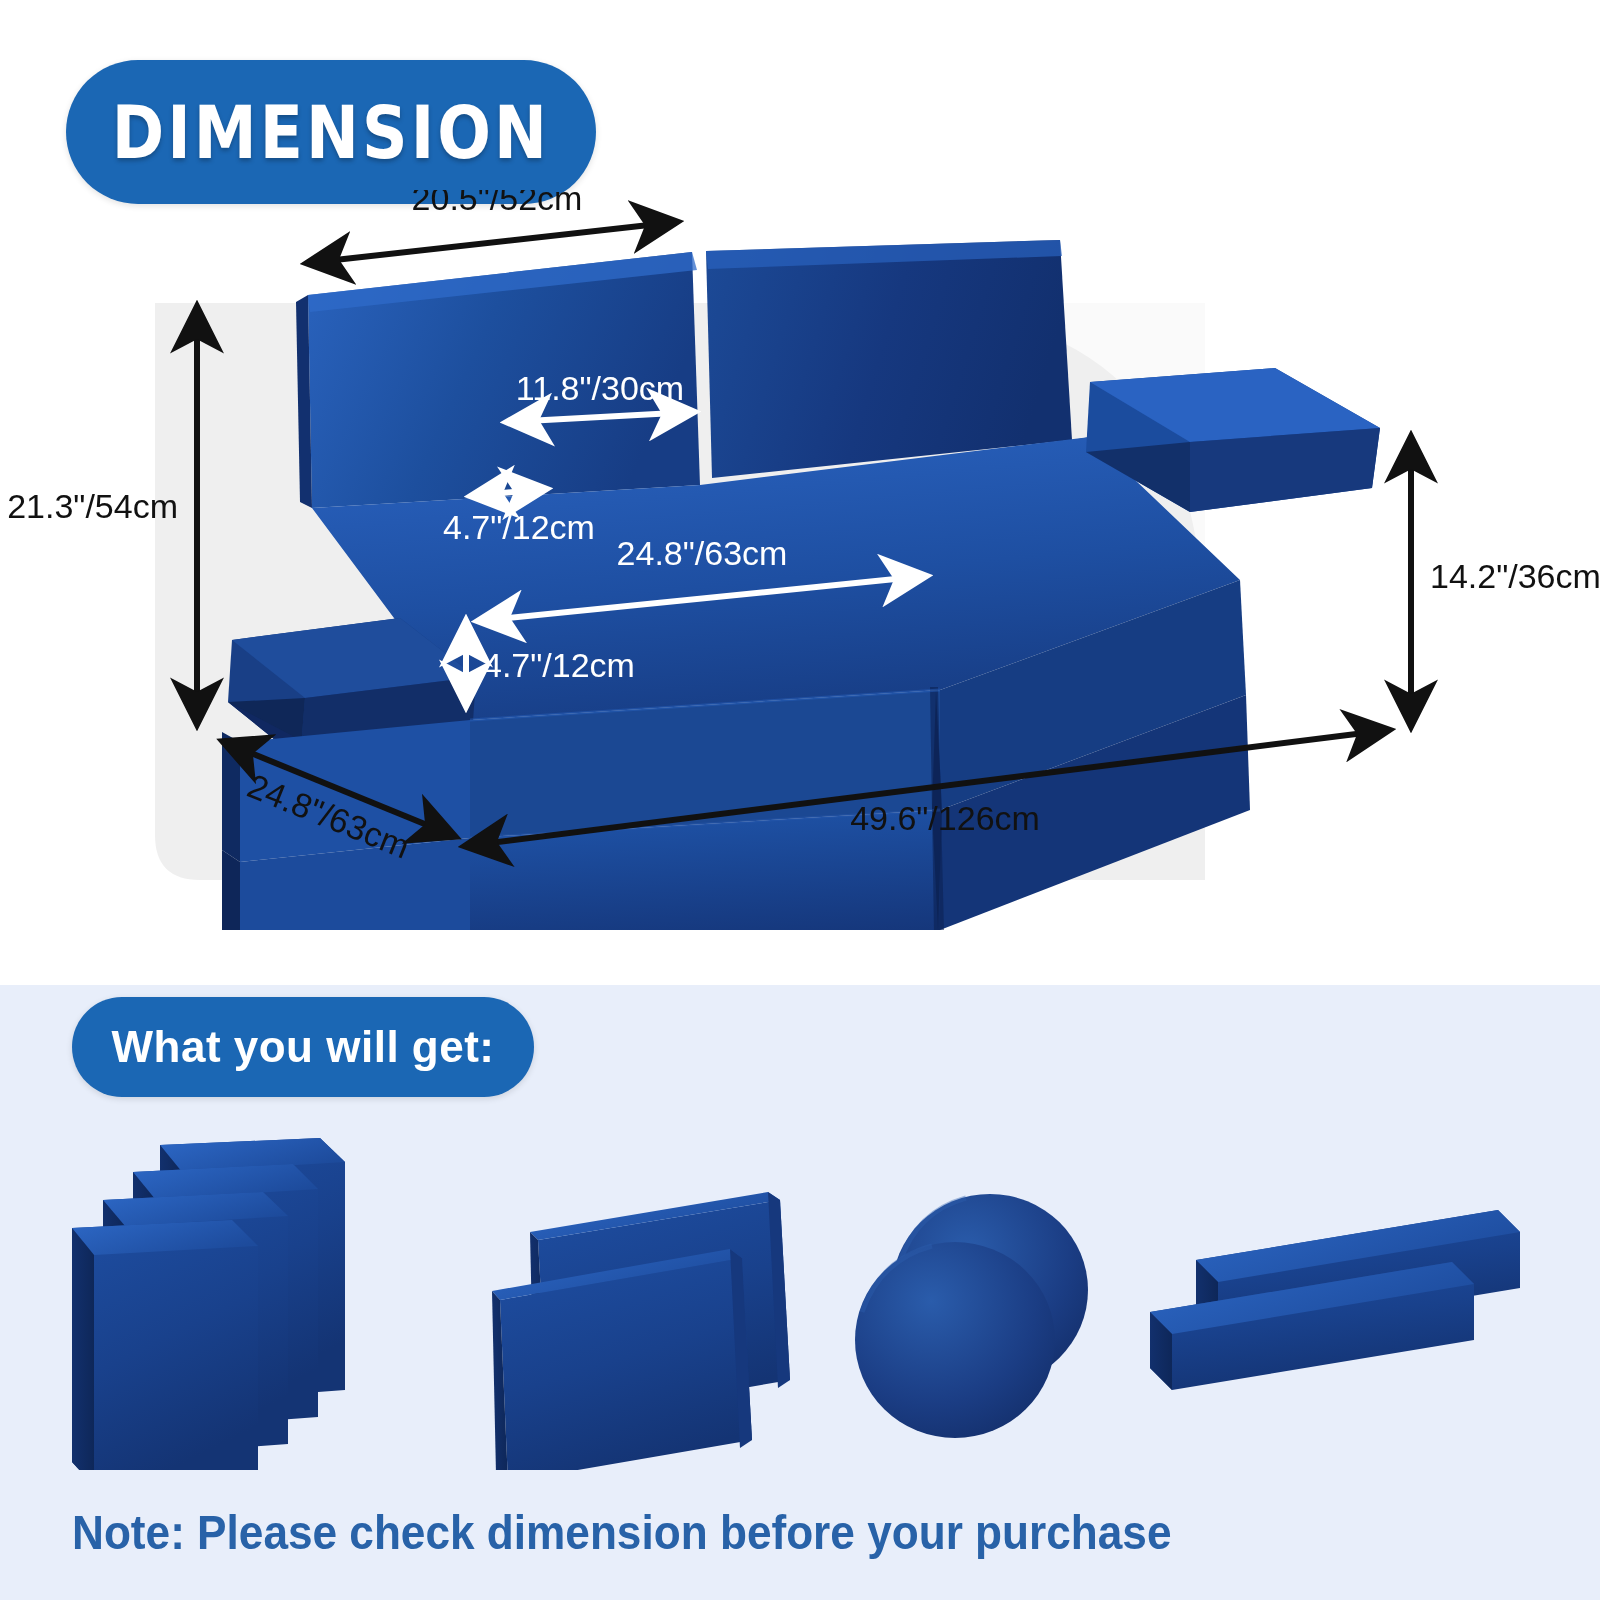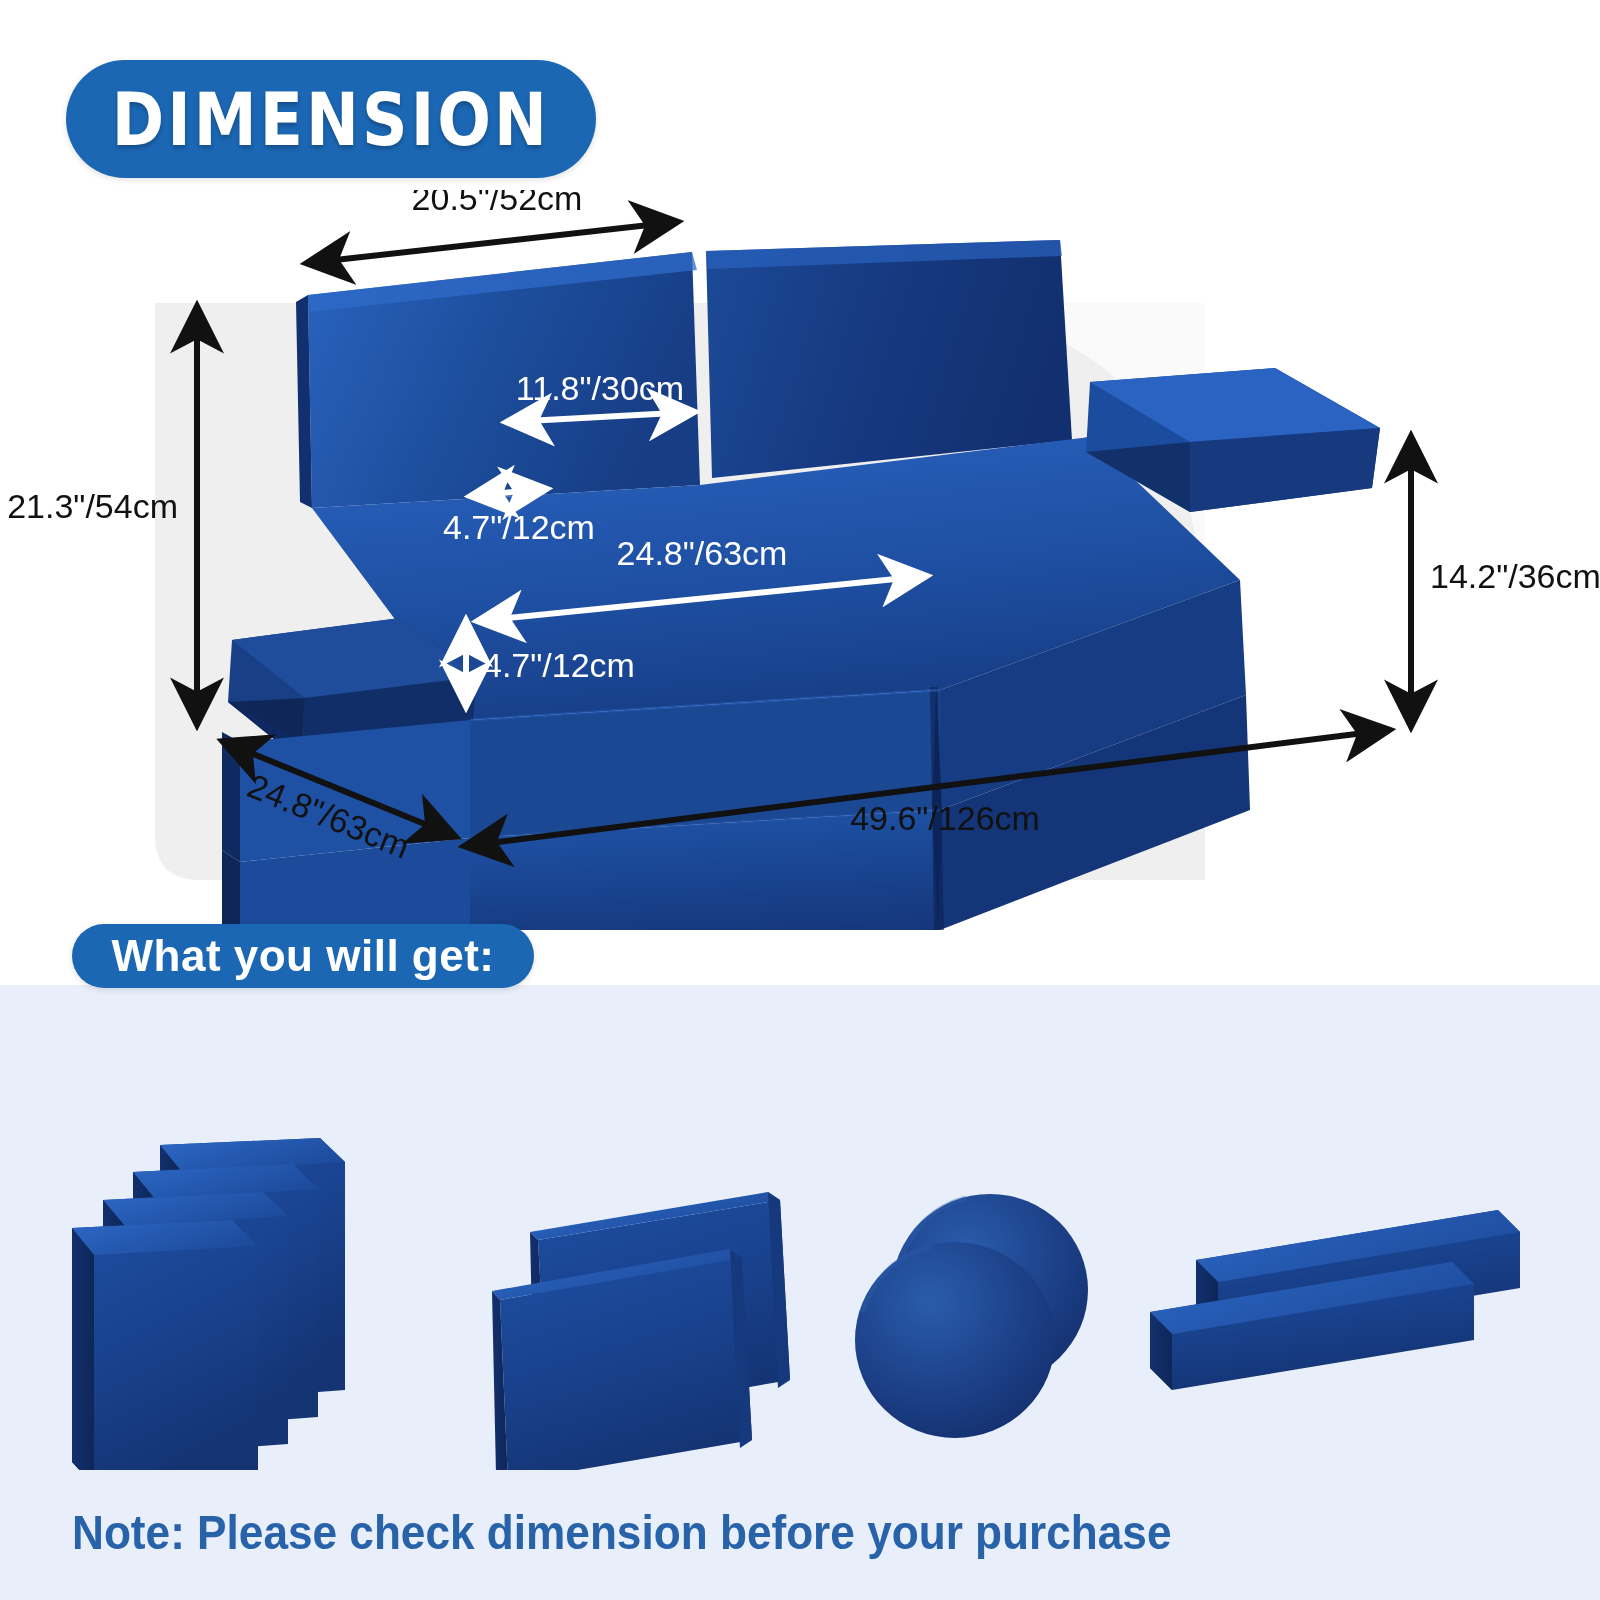--- a/index.html
+++ b/index.html
@@ -20,33 +20,33 @@
   
   .pill{
     position:absolute;
     background:#1b67b4;
     color:#ffffff;
     display:flex;align-items:center;justify-content:center;
     border-radius:999px;
     box-shadow:0 2px 6px rgba(0,0,0,.12);
   }
   #dimension-banner{
-    left:66px;top:60px;width:530px;height:118px;
+    left:66px;top:60px;width:530px;height:144px;
   }
   #dimension-banner .txt{
     font-family:"DejaVu Sans","Liberation Sans",sans-serif;
     font-weight:bold;
     font-size:62px;
     letter-spacing:3px;
     text-transform:uppercase;
     transform:scaleY(1.18) scaleX(1.02);
     text-shadow:0 3px 4px rgba(0,0,0,.25);
   }
   #what-you-get-banner{
-    left:72px;top:924px;width:462px;height:64px;
+    left:72px;top:997px;width:462px;height:100px;
   }
   #what-you-get-banner .txt{
     font-size:44px;font-weight:bold;letter-spacing:.5px;
   }
 
   
   #note{
     position:absolute;left:72px;top:1505px;width:1400px;
     color:#2862a8;font-size:48px;font-weight:bold;
     transform:scaleX(.92);transform-origin:left center;

